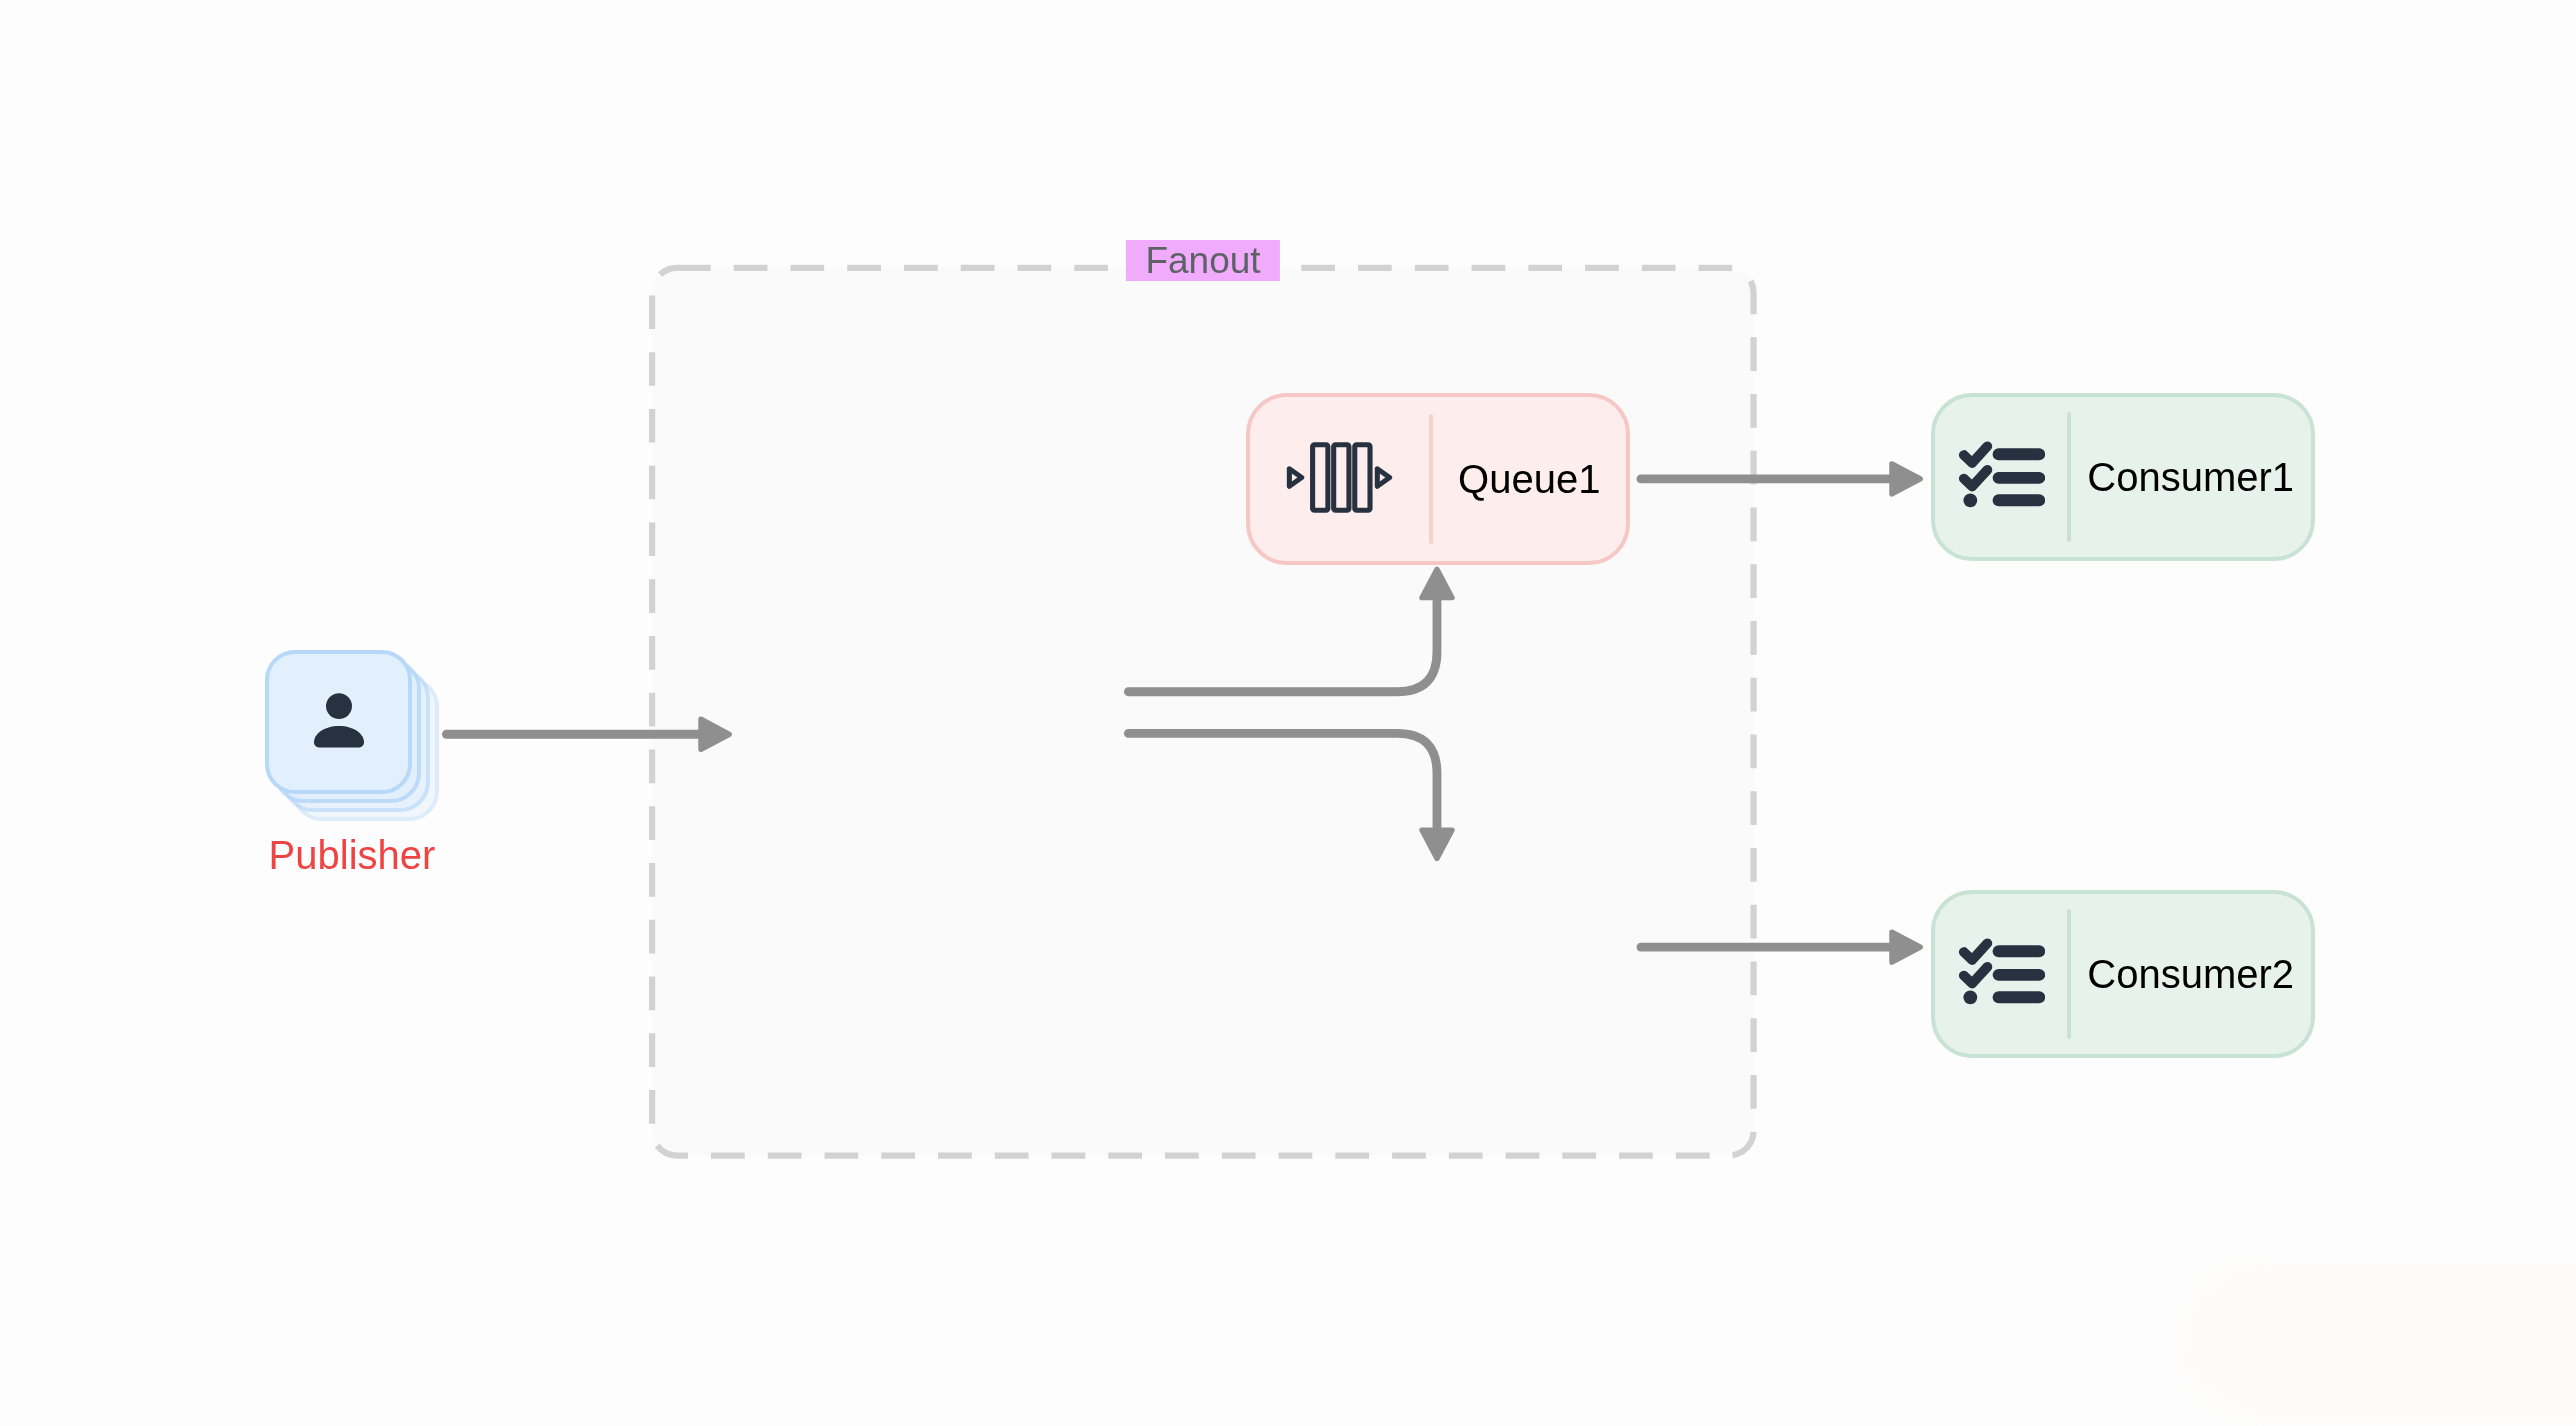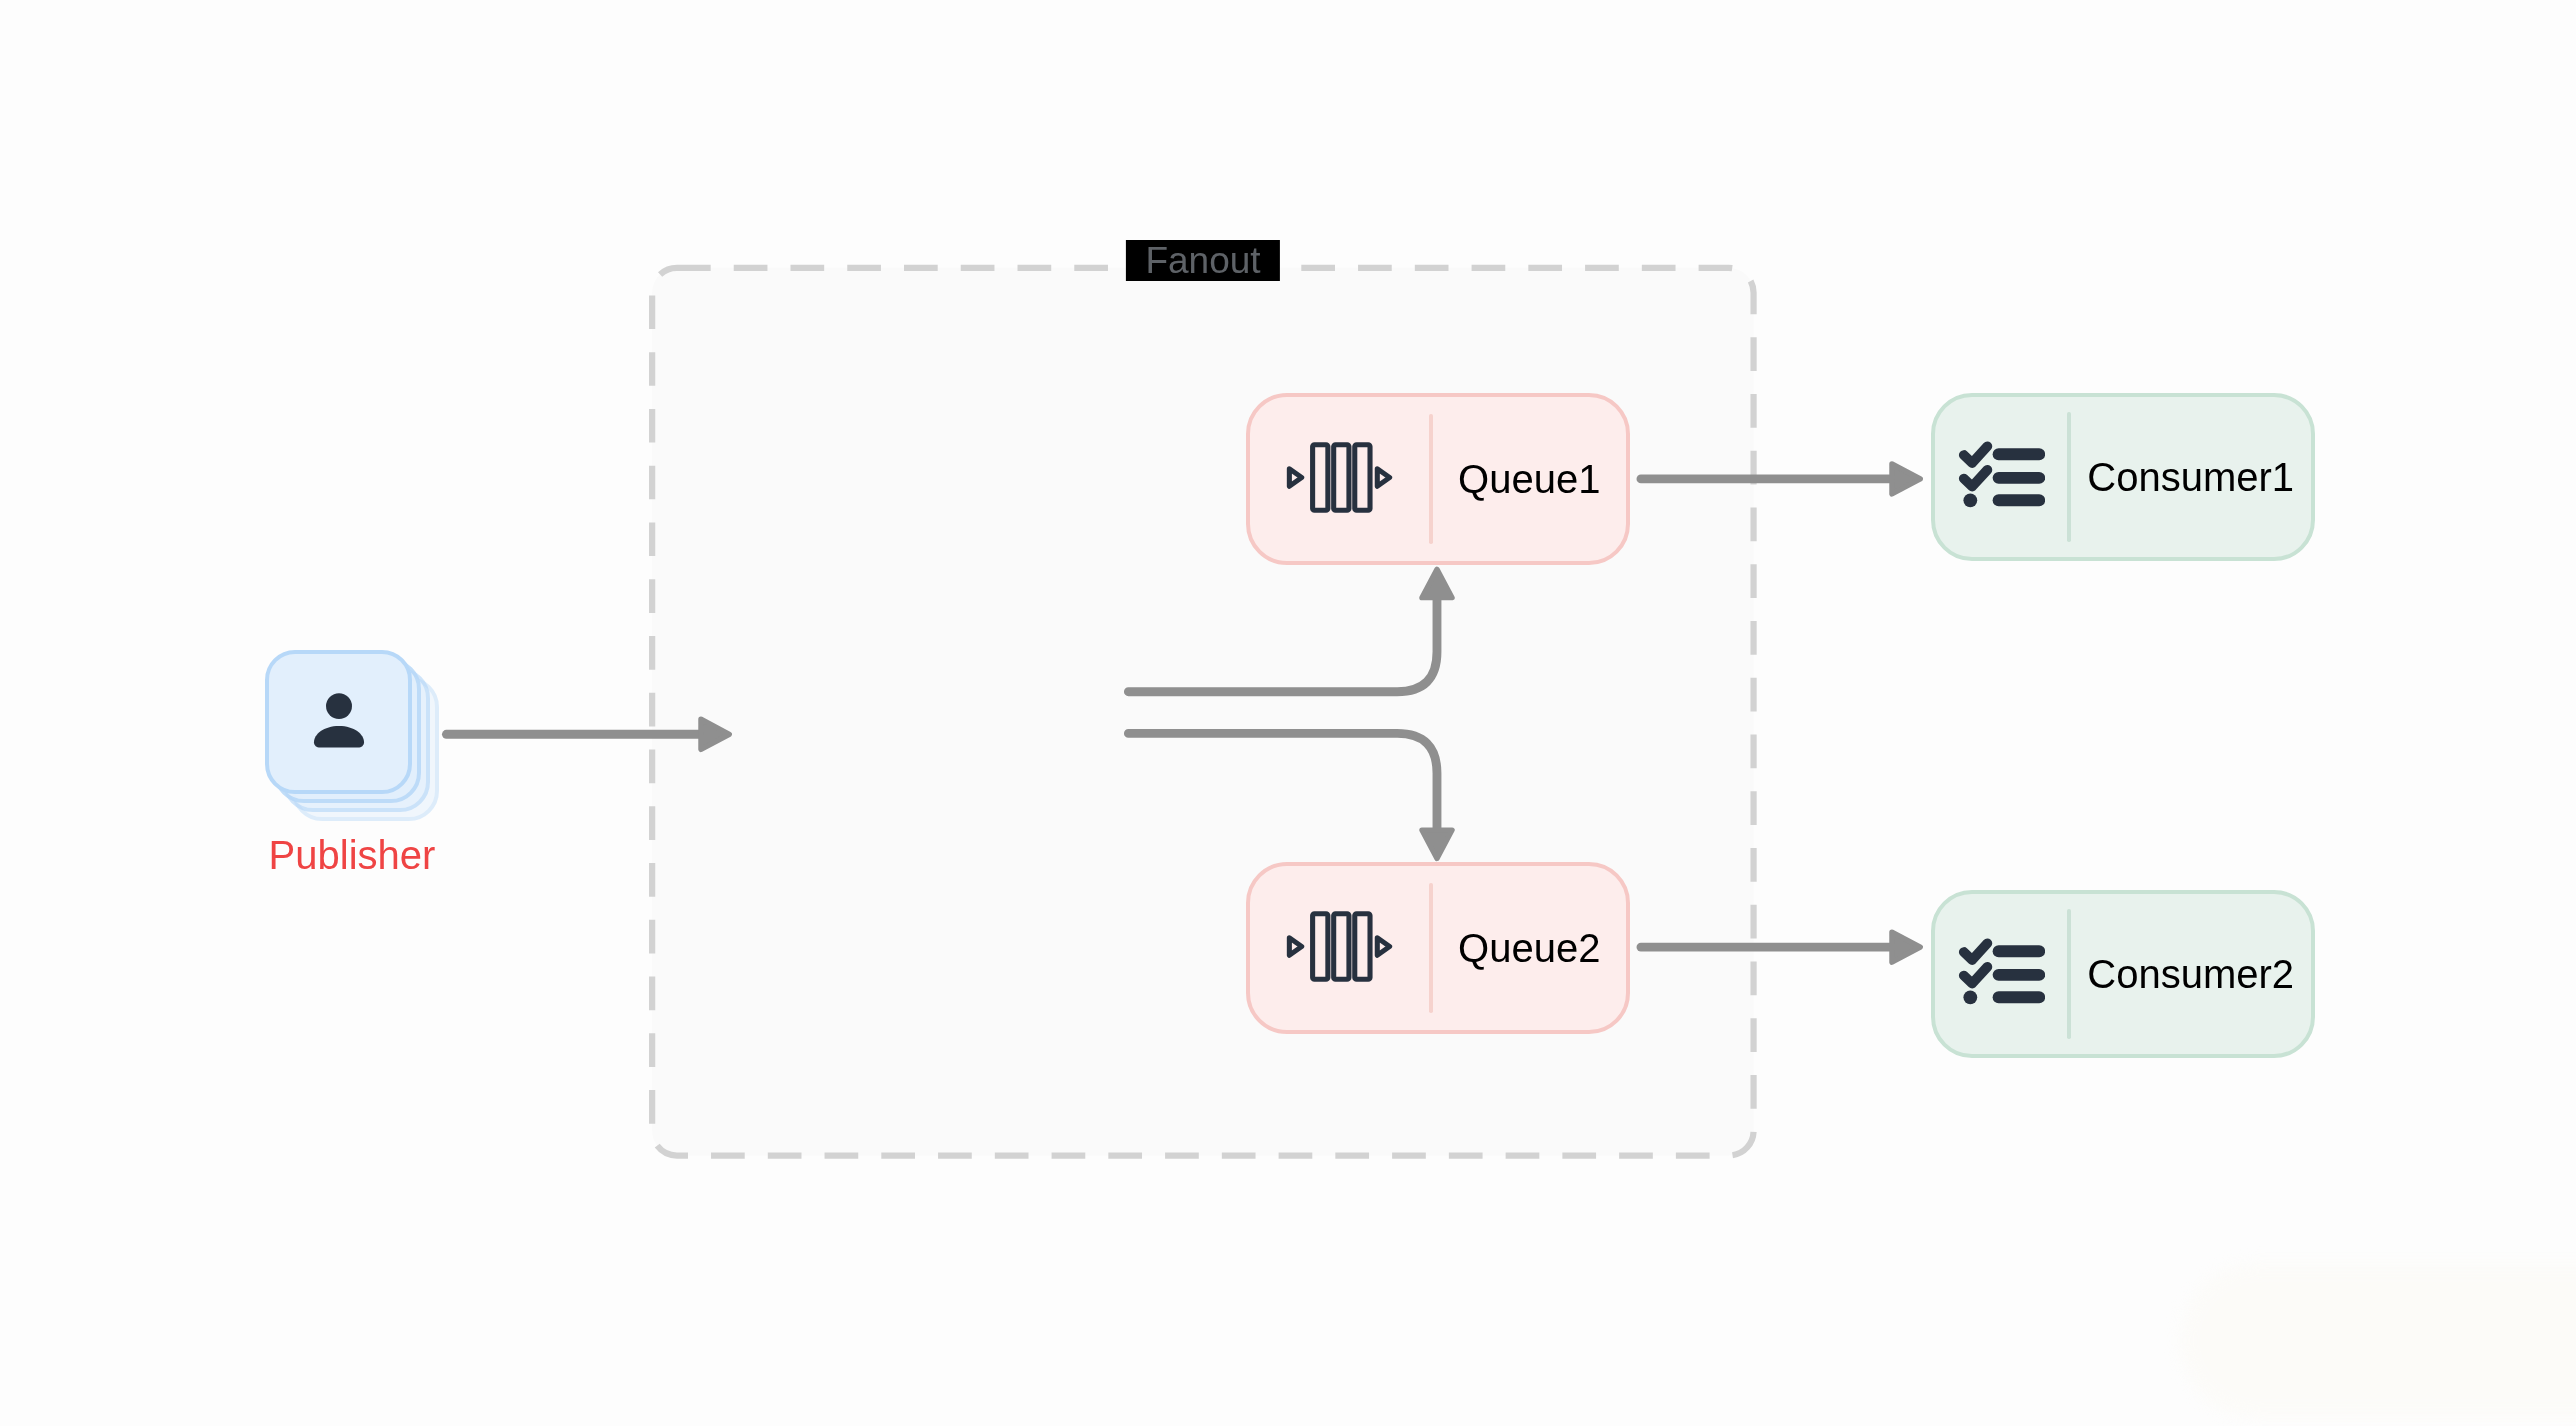--- a/index.html
+++ b/index.html
@@ -4,21 +4,21 @@
 <style>
   html,body{margin:0;padding:0;background:#fdfdfd;}
   #canvas{
     position:relative;width:2576px;height:1426px;overflow:hidden;
     background:#fdfdfd;font-family:"Liberation Sans",sans-serif;
   }
   #edge-layer{position:absolute;left:0;top:0;width:2576px;height:1426px;pointer-events:none;}
   
   .group-label{
     position:absolute;left:1203px;top:240px;transform:translateX(-50%);
-    font-size:37px;line-height:41px;color:#5e6267;background:#000000;
+    font-size:37px;line-height:41px;color:#5e6267;background:#f0abfc;
     padding:0 19.5px;white-space:nowrap;z-index:3;
   }
   
   .node{
     position:absolute;display:flex;align-items:stretch;box-sizing:border-box;
     border-radius:41px;border:4.4px solid;z-index:2;
   }
   .icon-zone{display:flex;align-items:center;justify-content:center;}
   .divider{width:3.5px;border-radius:1.8px;align-self:center;}
   .label-zone{flex:1;display:flex;align-items:center;justify-content:center;}
@@ -116,39 +116,20 @@
           </g>
         </svg>
       </span>
     </div>
     <div class="divider"></div>
     <div class="label-zone">
       <div class="node-label">Queue1</div>
     </div>
   </div>
 
-  <div class="node node-queue node-queue2">
-    <div class="icon-zone">
-      <span>
-        <svg width="109" height="73" viewBox="0 0 30 20">
-          <g stroke="#27313f" fill="none" stroke-width="1.4" stroke-linejoin="round">
-            <polygon points="1.2,7.6 4.6,10 1.2,12.4"></polygon>
-            <rect x="7.6" y="1" width="4.2" height="18" rx="0.5"></rect>
-            <rect x="13.4" y="1" width="4.2" height="18" rx="0.5"></rect>
-            <rect x="19.2" y="1" width="4.2" height="18" rx="0.5"></rect>
-            <polygon points="25.4,7.6 28.8,10 25.4,12.4"></polygon>
-          </g>
-        </svg>
-      </span>
-    </div>
-    <div class="divider"></div>
-    <div class="label-zone">
-      <div class="node-label">Queue2</div>
-    </div>
-  </div>
 
   <div class="node node-consumer node-consumer1">
     <div class="icon-zone">
       <span>
         <svg width="87" height="71" viewBox="0 0 24 19.5">
           <g stroke="#27313f" fill="none" stroke-width="2.7" stroke-linecap="round" stroke-linejoin="round">
             <path d="M1.6 4.1 L3.9 6.3 L8.1 1.7"></path>
             <path d="M1.6 10.6 L3.9 12.8 L8.1 8.2"></path>
           </g>
           <circle cx="3.4" cy="16.6" r="1.9" fill="#27313f"></circle>

